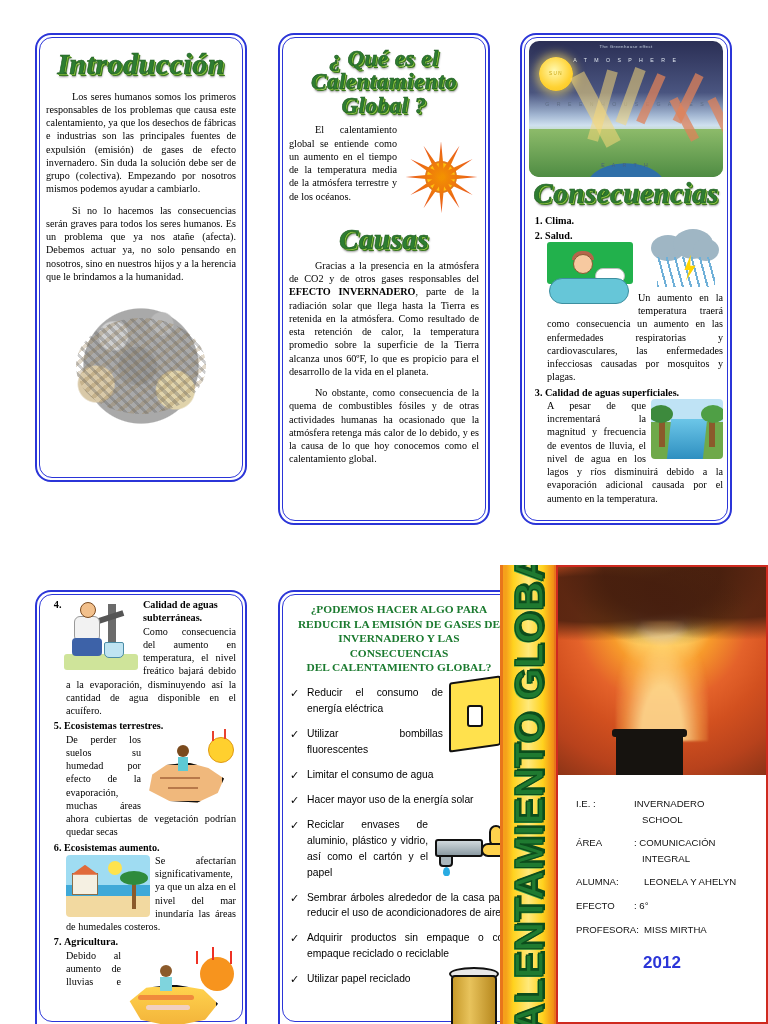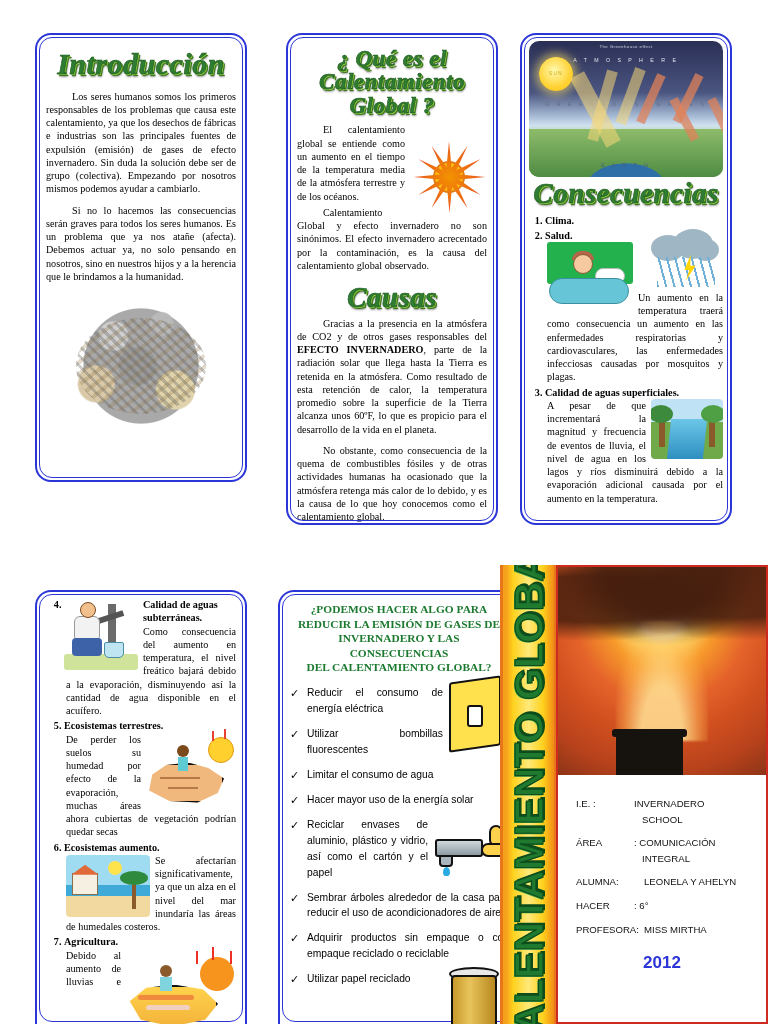--- a/index.html
+++ b/index.html
@@ -329,21 +329,21 @@
 
   <div class="panel" style="left:35px; top:33px; width:212px; height:449px;">
     <div class="wa wa-intro">Introducción</div>
     <div class="body-text">
       <p>Los seres humanos somos los primeros responsables de los problemas que causa este calentamiento, ya que los desechos de fábricas e industrias son las principales fuentes de expulsión (emisión) de gases de efecto invernadero. Sin duda la solución debe ser de grupo (colectiva). Empezando por nosotros mismos podemos ayudar a cambiarlo.</p>
       <p>Si no lo hacemos las consecuencias serán graves para todos los seres humanos. Es un problema que ya nos atañe (afecta). Debemos actuar ya, no solo pensando en nosotros, sino en nuestros hijos y a la herencia que le brindamos a la humanidad.</p>
     </div>
     <div class="globe-trash"></div>
   </div>
 
-  <div class="panel" style="left:278px; top:33px; width:212px; height:492px;margin-left:8px;">
+  <div class="panel" style="left:278px; top:33px; width:212px; height:492px;">
     <div class="wa wa-que">
       <div>¿ Qué es el</div>
       <div>Calentamiento</div>
       <div>Global ?</div>
     </div>
 
     <div style="position:relative;">
       <div class="sun" style="float:right; margin:16px 0 2px 6px;">
         <div class="core"></div>
         <div class="ray" style="transform:rotate(0deg)"></div>
@@ -354,21 +354,20 @@
         <div class="ray" style="transform:rotate(150deg)"></div>
         <div class="ray" style="transform:rotate(180deg)"></div>
         <div class="ray" style="transform:rotate(210deg)"></div>
         <div class="ray" style="transform:rotate(240deg)"></div>
         <div class="ray" style="transform:rotate(270deg)"></div>
         <div class="ray" style="transform:rotate(300deg)"></div>
         <div class="ray" style="transform:rotate(330deg)"></div>
       </div>
       <div class="body-text tight">
         <p>El calentamiento global se entiende como un aumento en el tiempo de la temperatura media de la atmósfera terrestre y de los océanos.</p>
-        <p>Calentamiento Global y efecto invernadero no son sinónimos. El efecto invernadero acrecentado por la contaminación, es la causa del calentamiento global observado.</p>
       </div>
       <div style="clear:both"></div>
     </div>
 
     <div class="wa wa-causas">Causas</div>
     <div class="body-text">
       <p><span>Gracias a la presencia en la atmósfera de CO2 y de otros gases responsables del </span><b>EFECTO INVERNADERO</b><span>, parte de la radiación solar que llega hasta la Tierra es retenida en la atmósfera. Como resultado de esta retención de calor, la temperatura promedio sobre la superficie de la Tierra alcanza unos 60ºF, lo que es propicio para el desarrollo de la vida en el planeta.</span></p>
       <p>No obstante, como consecuencia de la quema de combustibles fósiles y de otras actividades humanas ha ocasionado que la atmósfera retenga más calor de lo debido, y es la causa de lo que hoy conocemos como el calentamiento global.</p>
     </div>
   </div>
@@ -598,21 +597,21 @@
         </div>
         <div class="cont">INTEGRAL</div>
 
         <div class="row">
           <span class="k">ALUMNA:</span>
           <span class="sep"></span>
           <span>LEONELA Y AHELYN</span>
         </div>
 
         <div class="row">
-          <span class="k">HACER</span>
+          <span class="k">EFECTO</span>
           <span>: 6°</span>
         </div>
 
         <div class="row">
           <span class="k">PROFESORA:</span>
           <span class="sep"></span>
           <span>MISS MIRTHA</span>
         </div>
 
         <div class="cover-year">2012</div>

